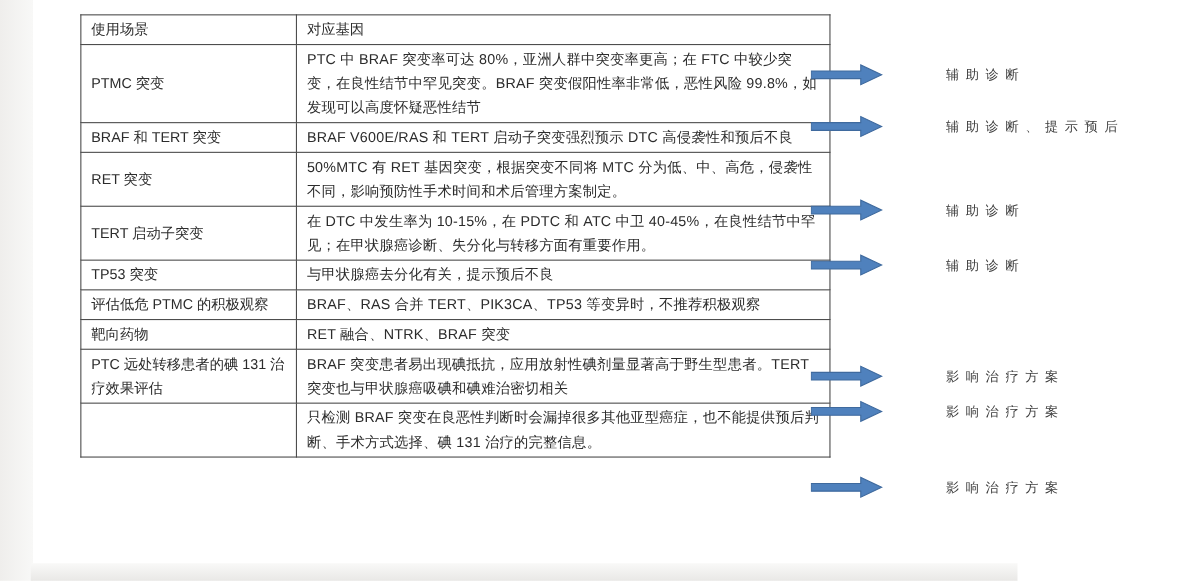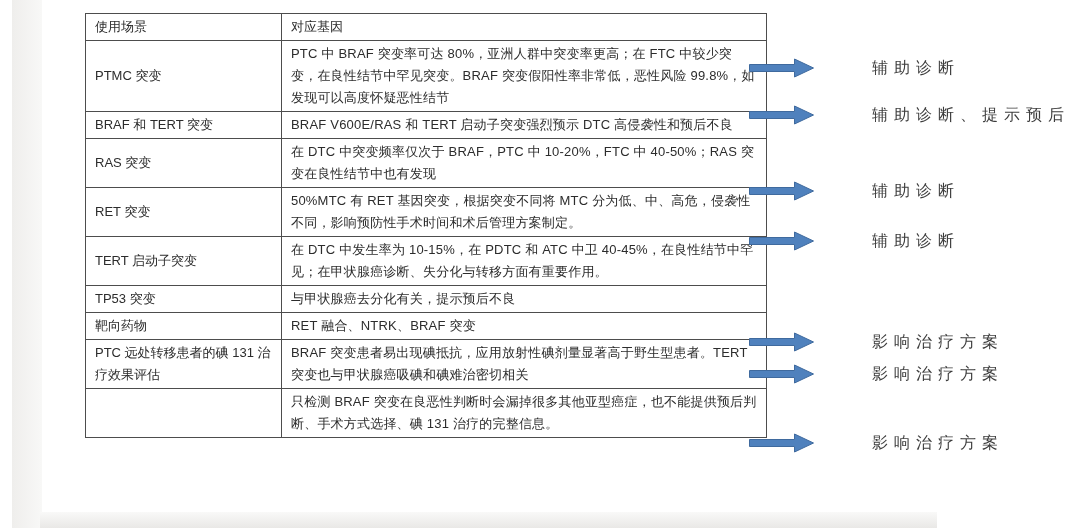--- a/index.html
+++ b/index.html
@@ -4,21 +4,21 @@
 <style>
   * { margin: 0; padding: 0; box-sizing: border-box; }
   html, body { width: 1080px; height: 528px; }
   body {
     font-family: "Liberation Sans", "DejaVu Sans", sans-serif;
     background: #ffffff;
     position: relative;
     overflow: hidden;
   }
   .stage {
-    position: absolute; left: 12px; top: 0; width: 925px; height: 528px;
+    position: absolute; left: 0; top: 0; width: 925px; height: 528px;
     background: #ffffff;
     padding-left: 45px;
   }
   .edge-left {
     position: absolute; left: 0; top: 0; width: 30px; height: 528px;
     background: linear-gradient(90deg, #efeeec, #f8f8f7);
   }
   .edge-bottom {
     position: absolute; left: 28px; right: 0; bottom: 0; height: 16px;
     background: linear-gradient(0deg, #e9e8e6, #f9f9f8);
@@ -45,21 +45,21 @@
   table.gene-table tr.min-tall td { height: 45px; }
   table.gene-table tr.min-short td { height: 23px; }
   .annot {
     position: absolute; left: 737px; height: 28px;
     display: flex; align-items: center;
     white-space: nowrap;
   }
   .annot .arrow-wrap { width: 66px; height: 22px; flex: 0 0 66px; }
   .annot .annot-label {
     margin-left: 57px;
-    font-size: 16px;
+    font-size: 12px;
     letter-spacing: 6px;
     color: #3d3d3d;
   }
 </style>
 </head>
 <body>
 
 <div class="stage">
   <div class="edge-left"></div>
   <div class="edge-bottom"></div>
@@ -78,34 +78,34 @@
     <tbody>
         <tr>
           <td class="scenario-cell">PTMC 突变</td>
           <td class="gene-cell">PTC 中 BRAF 突变率可达 80%，亚洲人群中突变率更高；在 FTC 中较少突变，在良性结节中罕见突变。BRAF 突变假阳性率非常低，恶性风险 99.8%，如发现可以高度怀疑恶性结节</td>
         </tr>
         <tr class="min-short">
           <td class="scenario-cell">BRAF 和 TERT 突变</td>
           <td class="gene-cell">BRAF V600E/RAS 和 TERT 启动子突变强烈预示 DTC 高侵袭性和预后不良</td>
         </tr>
         <tr class="min-tall">
-          <td class="scenario-cell">RAS 突变</td>
-          <td class="gene-cell">在 DTC 中突变频率仅次于 BRAF，PTC 中 10-20%，FTC 中 40-50%；RAS 突变在良性结节中也有发现</td>
-        </tr>
-        <tr class="min-tall">
           <td class="scenario-cell">RET 突变</td>
           <td class="gene-cell">50%MTC 有 RET 基因突变，根据突变不同将 MTC 分为低、中、高危，侵袭性不同，影响预防性手术时间和术后管理方案制定。</td>
         </tr>
         <tr class="min-tall">
           <td class="scenario-cell">TERT 启动子突变</td>
           <td class="gene-cell">在 DTC 中发生率为 10-15%，在 PDTC 和 ATC 中卫 40-45%，在良性结节中罕见；在甲状腺癌诊断、失分化与转移方面有重要作用。</td>
         </tr>
         <tr class="min-short">
           <td class="scenario-cell">TP53 突变</td>
           <td class="gene-cell">与甲状腺癌去分化有关，提示预后不良</td>
+        </tr>
+        <tr class="min-short">
+          <td class="scenario-cell">评估低危 PTMC 的积极观察</td>
+          <td class="gene-cell">BRAF、RAS 合并 TERT、PIK3CA、TP53 等变异时，不推荐积极观察</td>
         </tr>
         <tr class="min-short">
           <td class="scenario-cell">靶向药物</td>
           <td class="gene-cell">RET 融合、NTRK、BRAF 突变</td>
         </tr>
         <tr class="min-tall">
           <td class="scenario-cell">PTC 远处转移患者的碘 131 治疗效果评估</td>
           <td class="gene-cell">BRAF 突变患者易出现碘抵抗，应用放射性碘剂量显著高于野生型患者。TERT 突变也与甲状腺癌吸碘和碘难治密切相关</td>
         </tr>
         <tr class="min-tall">

